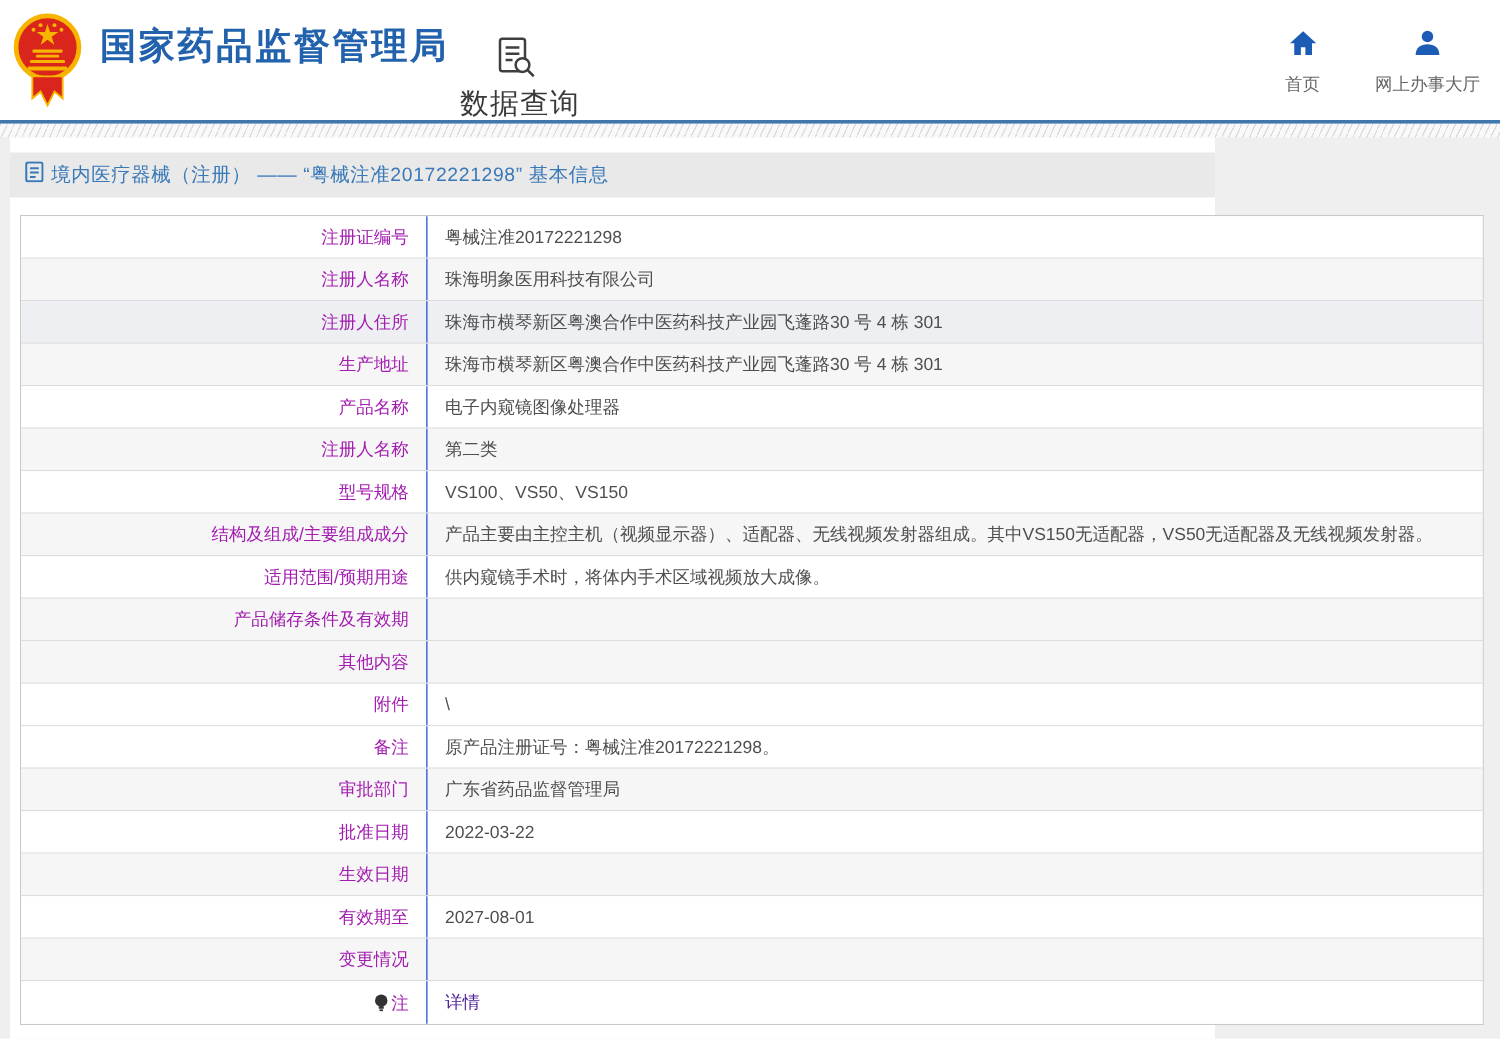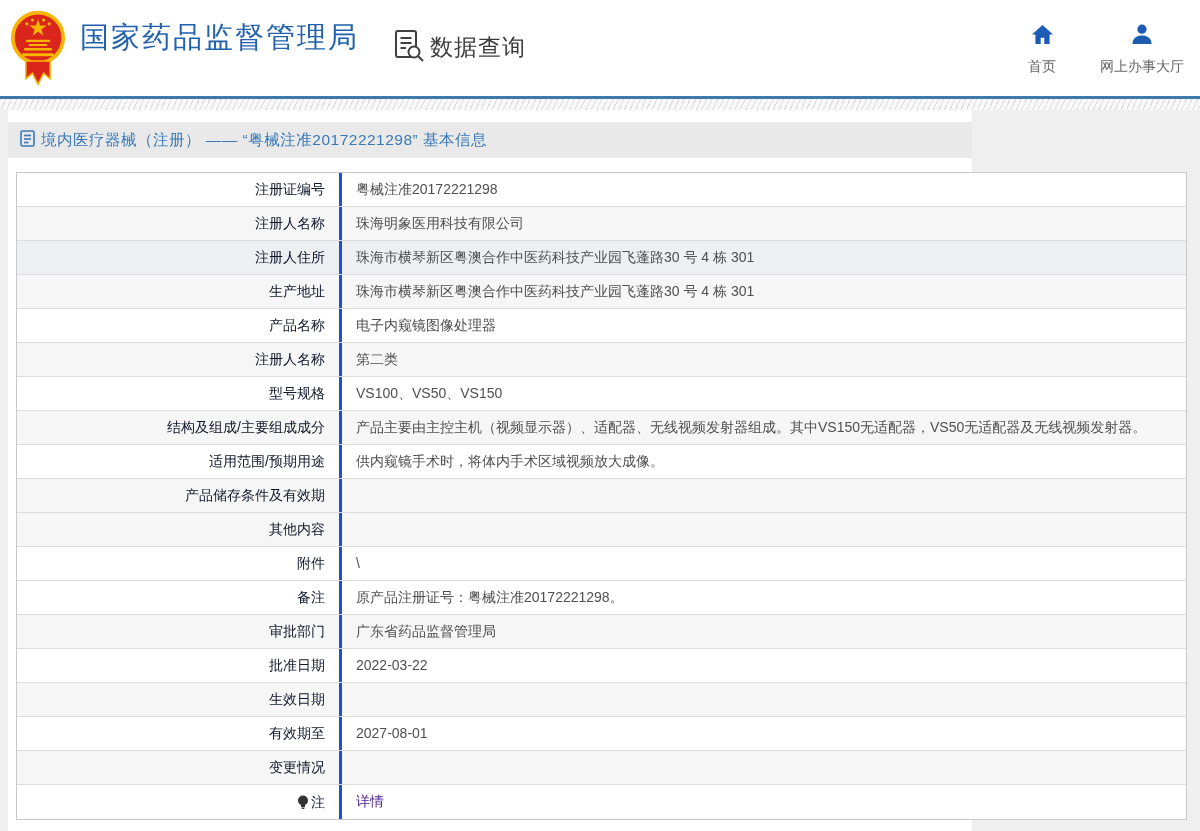--- a/index.html
+++ b/index.html
@@ -7,44 +7,44 @@
   body {
     font-family:"Liberation Sans","DejaVu Sans",sans-serif;
     background:#efefef;
     overflow:hidden;
     position:relative;
   }
   
   .header { position:relative; width:1200px; height:96px; background:#fff; }
   .emblem { position:absolute; left:10px; top:8px; width:56px; height:82px; }
   .brand { position:absolute; left:80px; top:22px; }
-  .brand-title { font-size:29px; font-weight:normal; color:#2262ac; letter-spacing:2px; line-height:1.1; }
+  .brand-title { font-size:29px; font-weight:bold; color:#2262ac; letter-spacing:2px; line-height:1.1; }
   .brand-sub { font-size:14px; color:#2263ae; margin-top:5px; letter-spacing:0.2px; }
-  .section-tag { position:absolute; left:394px; top:29px; display:flex; align-items:center; }
+  .section-tag { position:absolute; left:362px; top:29px; display:flex; align-items:center;flex-direction:column; }
   .section-tag .txt { font-size:23px; color:#3a3a3a; margin-left:6px; letter-spacing:1px; }
   .top-nav { position:absolute; right:16px; top:24px; display:flex; }
   .nav-item { display:flex; flex-direction:column; align-items:center; margin-left:44px; cursor:pointer; }
   .nav-item .lbl { font-size:14px; color:#666; margin-top:9px; white-space:nowrap; }
   
   .blue-line { width:1200px; height:3px; background:#4077ad; }
   .hatch { width:1200px; height:11px;
     background:repeating-linear-gradient(115deg,#dcdcdc 0,#dcdcdc 1px,#f9f9f9 1px,#f9f9f9 5px); }
   
   .main-wrap { margin-left:8px; width:964px; background:#fff; padding-top:12px; padding-bottom:13px; }
   .crumb-bar { height:36px; background:#e9e9e9; display:flex; align-items:center; padding-left:12px; }
   .crumb-bar .ttl { font-size:15.5px; color:#3a79b8; margin-left:6px; letter-spacing:0.5px; white-space:nowrap; }
   
   .info-table { margin:14px 14px 0 8px; width:1171px; border:1px solid #c9c9c9; background:#fff; }
   .trow { display:flex; height:34px; border-bottom:1px solid #dcdcdc; }
   .trow:last-child { border-bottom:none; }
   .trow.odd  { background:#ffffff; }
   .trow.even { background:#f6f6f6; }
   .trow.hover { background:#edeff3; }
-  .tlabel { width:325px; border-right:3px solid #1d4ed8; text-align:right; padding-right:14px;
-    font-size:14px; color:#0f172a; line-height:33px; white-space:nowrap;
+  .tlabel { width:325px; border-right:1px solid #1d4ed8; text-align:right; padding-right:14px;
+    font-size:14px; color:#a21caf; line-height:33px; white-space:nowrap;
     display:flex; justify-content:flex-end; align-items:center; }
   .tvalue { flex:1; padding-left:14px; font-size:14px; color:#4f4f4f; line-height:33px;
     white-space:nowrap; overflow:hidden; }
   .detail-link { color:#4c1d95; text-decoration:none; }
   .bulb { display:inline-flex; margin-right:2px; align-items:center; }
 </style>
 </head>
 <body>
 
 <div class="header">

